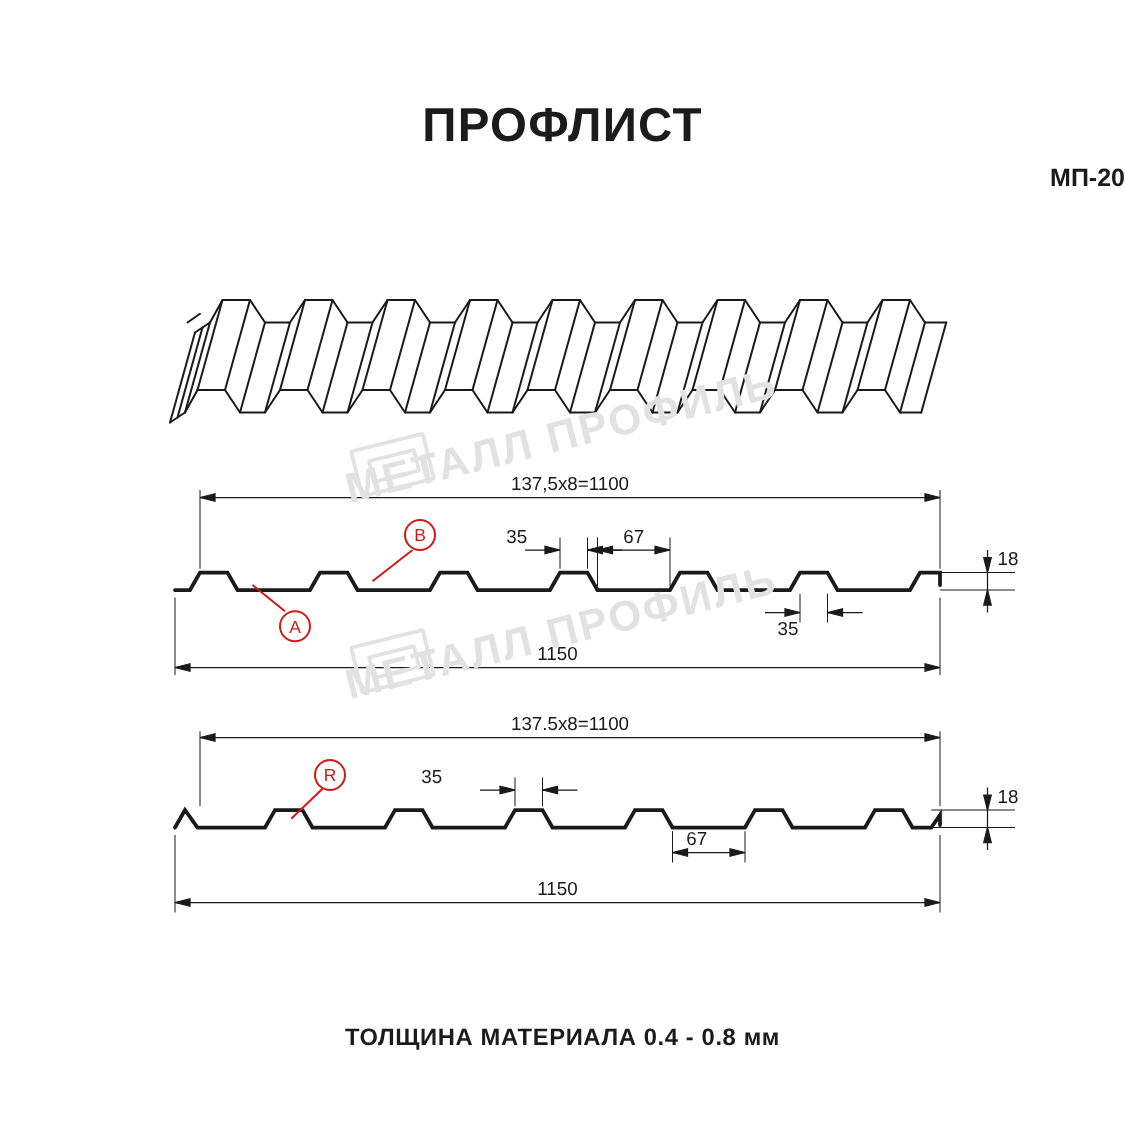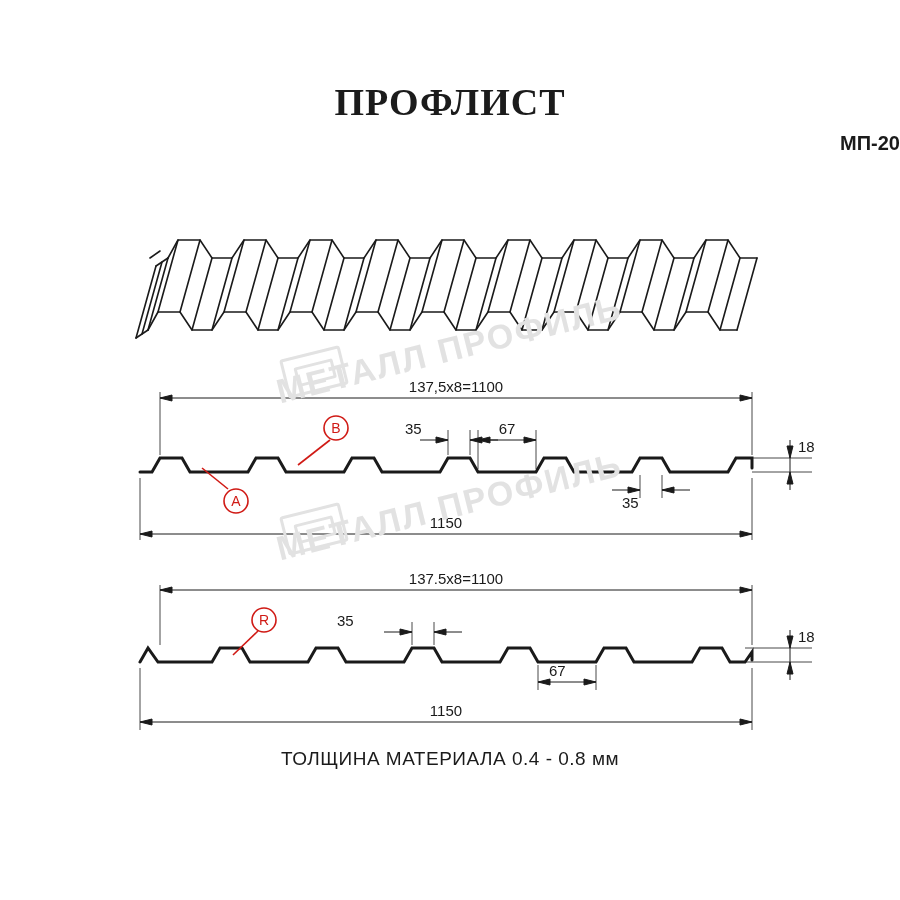--- a/index.html
+++ b/index.html
@@ -1,20 +1,20 @@
 <!DOCTYPE html>
 <html><head>
 <meta charset="utf-8">
 <style>
   html,body{margin:0;padding:0;background:#ffffff;}
   body{width:900px;height:900px;font-family:"Liberation Sans",sans-serif;color:#1a1a1a;position:relative;overflow:hidden;}
   .sheet{position:absolute;left:0;top:0;width:900px;height:900px;}
-  .title{position:absolute;left:0;top:80px;width:900px;text-align:center;font-size:38px;font-weight:bold;letter-spacing:1px;color:#1b1b1b;font-family:Liberation Serif, serif;}
+  .title{position:absolute;left:0;top:80px;width:900px;text-align:center;font-size:38px;font-weight:bold;letter-spacing:1px;color:#1b1b1b;}
   .subtitle{position:absolute;left:0;top:132px;width:900px;text-align:right;font-size:20px;font-weight:bold;color:#1b1b1b;}
-  .footer{position:absolute;left:0;top:748px;width:900px;text-align:center;font-size:19px;font-weight:normal;color:#1b1b1b;letter-spacing:0.5px;}
+  .footer{position:absolute;left:0;top:820px;width:900px;text-align:center;font-size:19px;font-weight:bold;color:#1b1b1b;letter-spacing:0.5px;}
   svg{position:absolute;left:0;top:0;}
   .wm{position:absolute;color:#e2e2e2;font-size:34px;font-weight:bold;letter-spacing:2px;transform:rotate(-14deg);user-select:none;}
   .wm1{left:272px;top:330px;}
   .wm2{left:272px;top:487px;}
   .wmlogo{position:absolute;width:56px;height:34px;border:3px solid #e2e2e2;border-radius:3px;transform:rotate(-14deg);}
   .wmlogo::after{content:"";position:absolute;left:9px;top:8px;width:34px;height:14px;border:3px solid #e2e2e2;border-radius:2px;}
   .wml1{left:283px;top:352px;}
   .wml2{left:283px;top:509px;}
 </style>
 </head>

